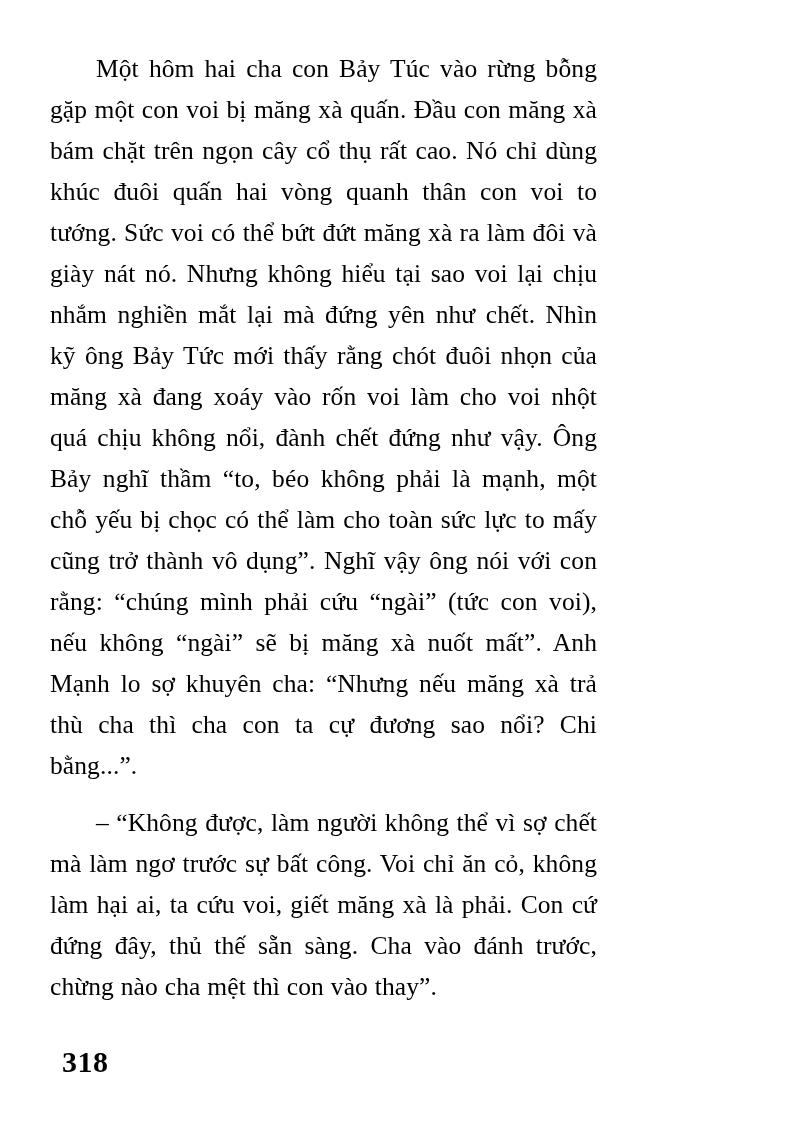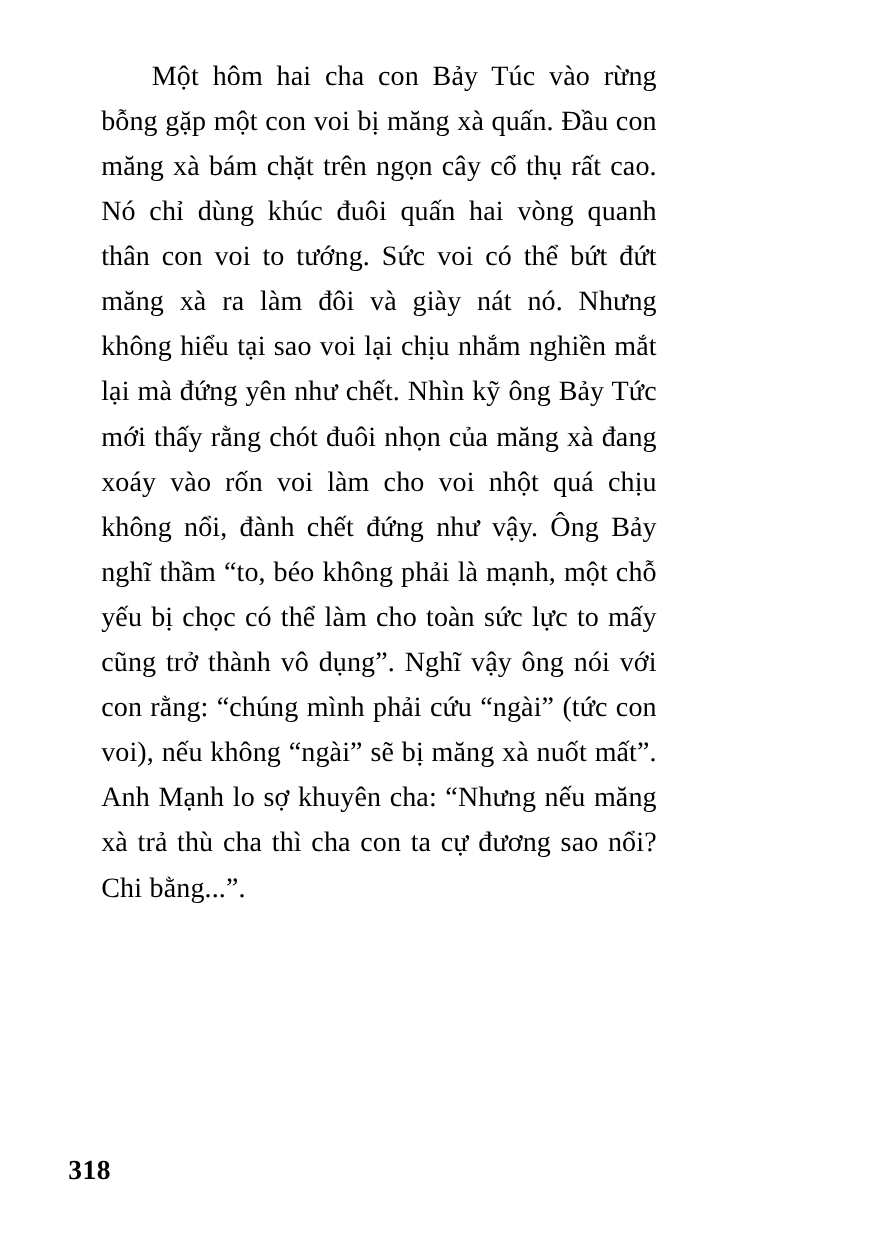--- a/index.html
+++ b/index.html
@@ -12,21 +12,21 @@
     background: #ffffff;
     font-family: "Liberation Serif", serif;
     color: #000000;
     overflow: hidden;
   }
   .page {
     position: relative;
     width: 659px;
     height: 1123px;
     box-sizing: border-box;
-    padding: 40px 62px 40px 92px;
+    padding: 40px 62px 40px 50px;
     border-radius: 32px;
   }
   .body-text {
     margin-top: 8px;
   }
   .para {
     margin: 0 0 0 0;
     font-size: 25.5px;
     line-height: 41px;
     text-align: justify;
@@ -37,27 +37,28 @@
   .para + .para {
     margin-top: 16px;
   }
   .para.dash {
     text-indent: 46px;
   }
   .folio {
     position: absolute;
     left: 62px;
     bottom: 44px;
-    font-size: 25px;
+    font-size: 30px;
     font-weight: bold;
     font-family: "Liberation Serif", serif;
     letter-spacing: 0.5px;
   }
 </style>
 </head>
 <body>
 
 <div class="page">
   <div class="body-text">
     <p class="para">Một hôm hai cha con Bảy Túc vào rừng bỗng gặp một con voi bị măng xà quấn. Đầu con măng xà bám chặt trên ngọn cây cổ thụ rất cao. Nó chỉ dùng khúc đuôi quấn hai vòng quanh thân con voi to tướng. Sức voi có thể bứt đứt măng xà ra làm đôi và giày nát nó. Nhưng không hiểu tại sao voi lại chịu nhắm nghiền mắt lại mà đứng yên như chết. Nhìn kỹ ông Bảy Tức mới thấy rằng chót đuôi nhọn của măng xà đang xoáy vào rốn voi làm cho voi nhột quá chịu không nổi, đành chết đứng như vậy. Ông Bảy nghĩ thầm “to, béo không phải là mạnh, một chỗ yếu bị chọc có thể làm cho toàn sức lực to mấy cũng trở thành vô dụng”. Nghĩ vậy ông nói với con rằng: “chúng mình phải cứu “ngài” (tức con voi), nếu không “ngài” sẽ bị măng xà nuốt mất”. Anh Mạnh lo sợ khuyên cha: “Nhưng nếu măng xà trả thù cha thì cha con ta cự đương sao nổi? Chi bằng...”.</p>
+    <p class="para dash">– “Không được, làm người không thể vì sợ chết mà làm ngơ trước sự bất công. Voi chỉ ăn cỏ, không làm hại ai, ta cứu voi, giết măng xà là phải. Con cứ đứng đây, thủ thế sẵn sàng. Cha vào đánh trước, chừng nào cha mệt thì con vào thay”.</p>
   </div>
   <div class="folio">318</div>
 </div>
 
 </body></html>

